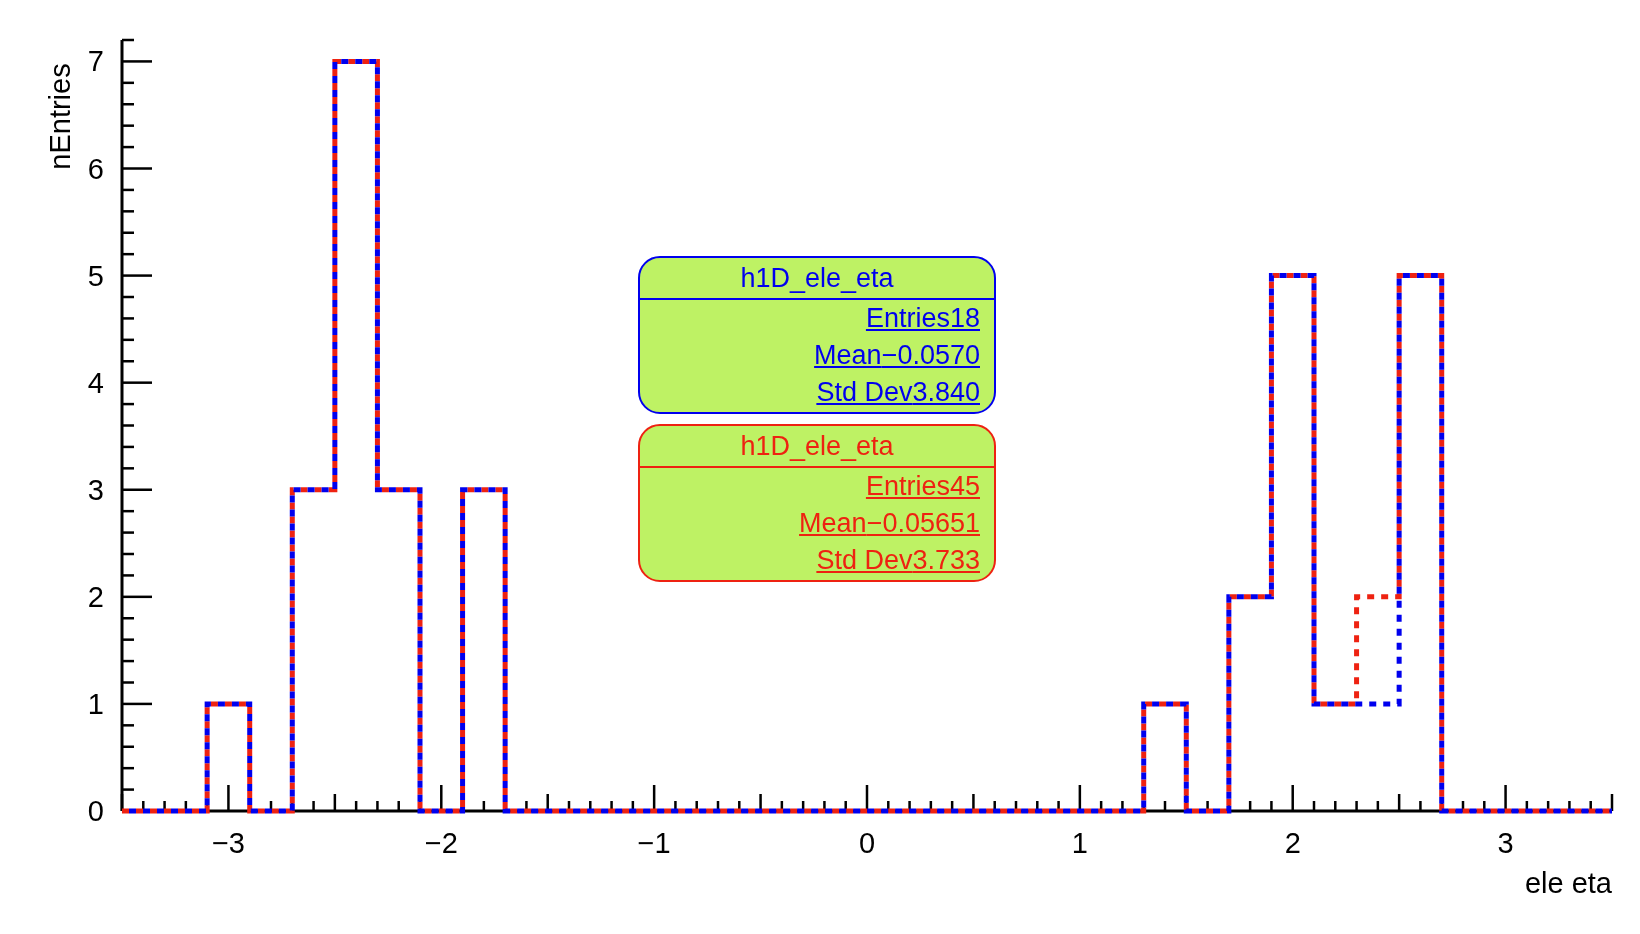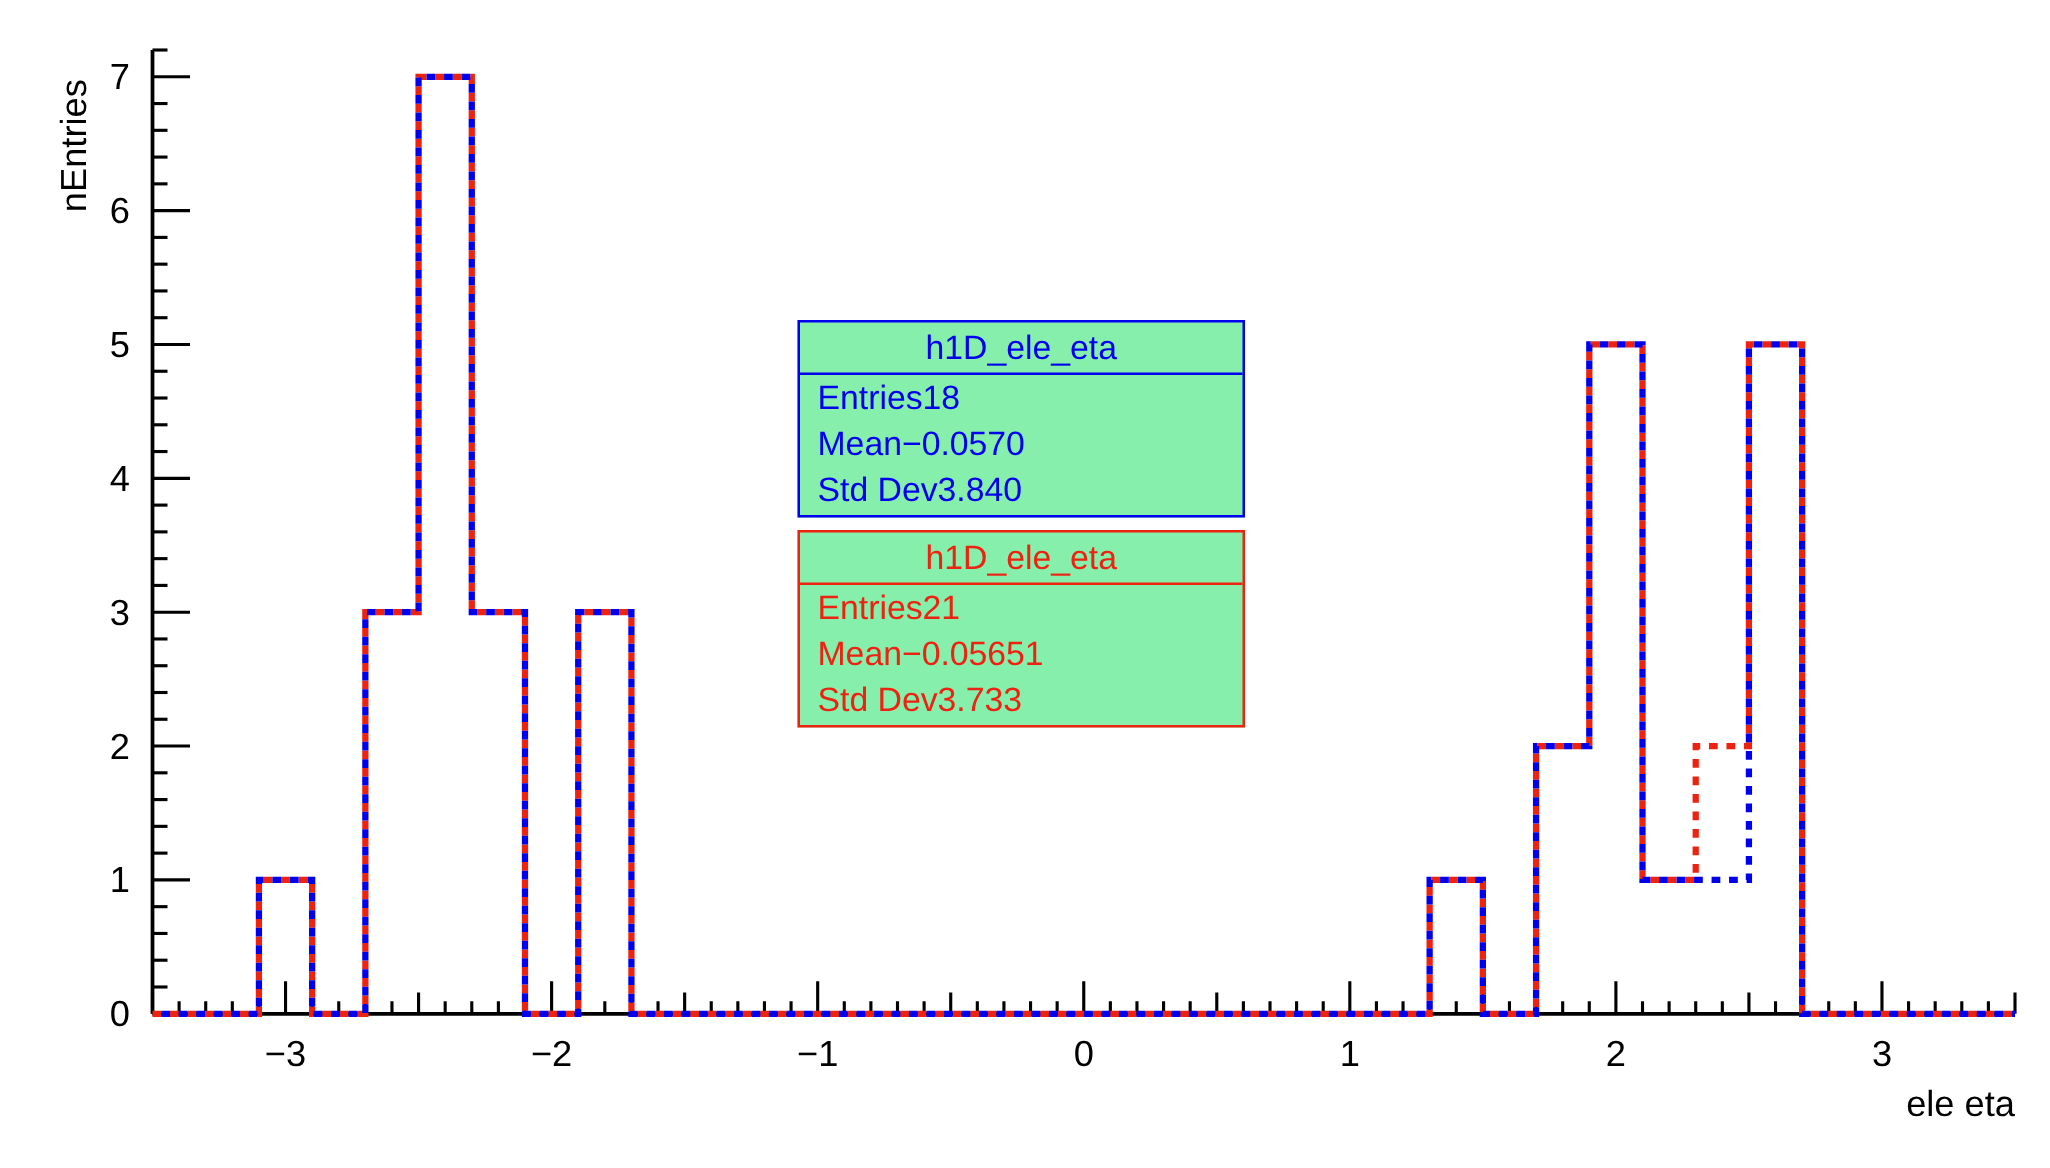--- a/index.html
+++ b/index.html
@@ -8,30 +8,31 @@
 
   
   #plot-area{position:absolute;left:0;top:0;width:1640px;height:934px;}
   svg.root-svg{position:absolute;left:0;top:0;width:1640px;height:934px;display:block;}
 
   
   .ticklabel{font-family:"Liberation Sans",sans-serif;font-size:29px;fill:#000000;}
   .axistitle{font-family:"Liberation Sans",sans-serif;font-size:29px;fill:#000000;}
 
   
-  .statbox{position:absolute;background:#86efac;box-sizing:border-box;}
+  .statbox{position:absolute;background:#bef264;box-sizing:border-box;border-radius:22px;}
   .statbox .sb-title{
     text-align:center;font-size:27px;line-height:40px;height:40px;
     white-space:nowrap;letter-spacing:0px;
   }
   .statbox .sb-rows{padding:0;}
   .statbox .sb-row{
-    display:flex;justify-content:flex-start;align-items:center;
+    display:flex;justify-content:flex-end;align-items:center;
     font-size:27px;line-height:37px;height:37px;padding:0 14px 0 14px;
     white-space:nowrap;
+    text-decoration:underline;
   }
   .statbox .sb-row .sb-val{text-align:right;}
 
   #stats-blue{
     left:638px;top:256px;width:358px;height:158px;
     border:2px solid #0000ee;color:#0000ee;
   }
   #stats-blue .sb-title{border-bottom:2px solid #0000ee;}
   #stats-red{
     left:638px;top:424px;width:358px;height:158px;
@@ -202,21 +203,21 @@
         <span class="sb-val">3.840</span>
       </div>
     </div>
   </div>
 
   <div class="statbox" id="stats-red">
     <div class="sb-title">h1D_ele_eta</div>
     <div class="sb-rows">
       <div class="sb-row">
         <span class="sb-lab">Entries</span>
-        <span class="sb-val">21</span>
+        <span class="sb-val">45</span>
       </div>
       <div class="sb-row">
         <span class="sb-lab">Mean</span>
         <span class="sb-val">−0.05651</span>
       </div>
       <div class="sb-row">
         <span class="sb-lab">Std Dev</span>
         <span class="sb-val">3.733</span>
       </div>
     </div>

